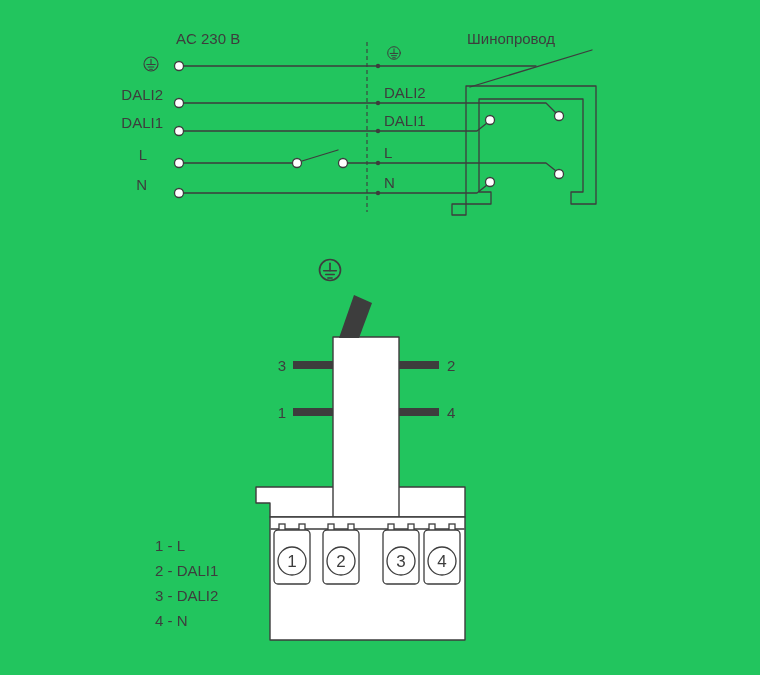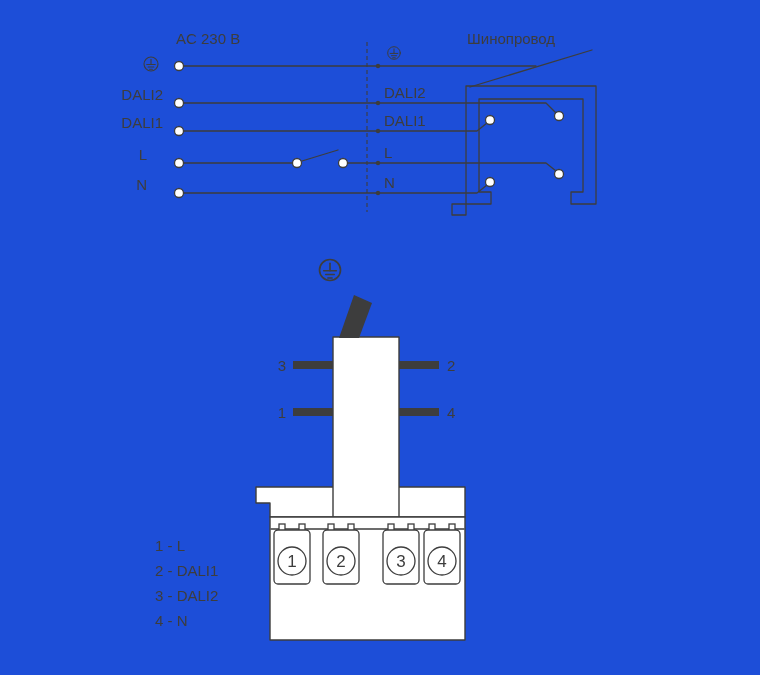--- a/index.html
+++ b/index.html
@@ -1,16 +1,16 @@
 <!DOCTYPE html>
 <html><head>
 <meta charset="utf-8">
 <style>
   html,body{margin:0;padding:0;background:#ffffff;}
-  .canvas{position:relative;width:760px;height:675px;background:#1d4ed8;overflow:hidden;text-align:right;}
+  .canvas{position:relative;width:760px;height:675px;background:#22c55e;overflow:hidden;text-align:right;}
   svg{display:block;}
   text{font-family:"Liberation Sans","DejaVu Sans",sans-serif;font-size:15px;fill:#3d3d3d;}
   .t-end{text-anchor:end;}
   .t-mid{text-anchor:middle;}
   .num{font-size:17px;}
   .ln{fill:none;stroke:#3d3d3d;stroke-width:1.3;stroke-linecap:round;stroke-linejoin:round;}
   .thin{stroke-width:1.1;}
   .dash{fill:none;stroke:#3d3d3d;stroke-width:1.1;stroke-dasharray:4 3;}
   .node{fill:#ffffff;stroke:#3d3d3d;stroke-width:1.3;}
   .dot{fill:#3d3d3d;stroke:none;}

